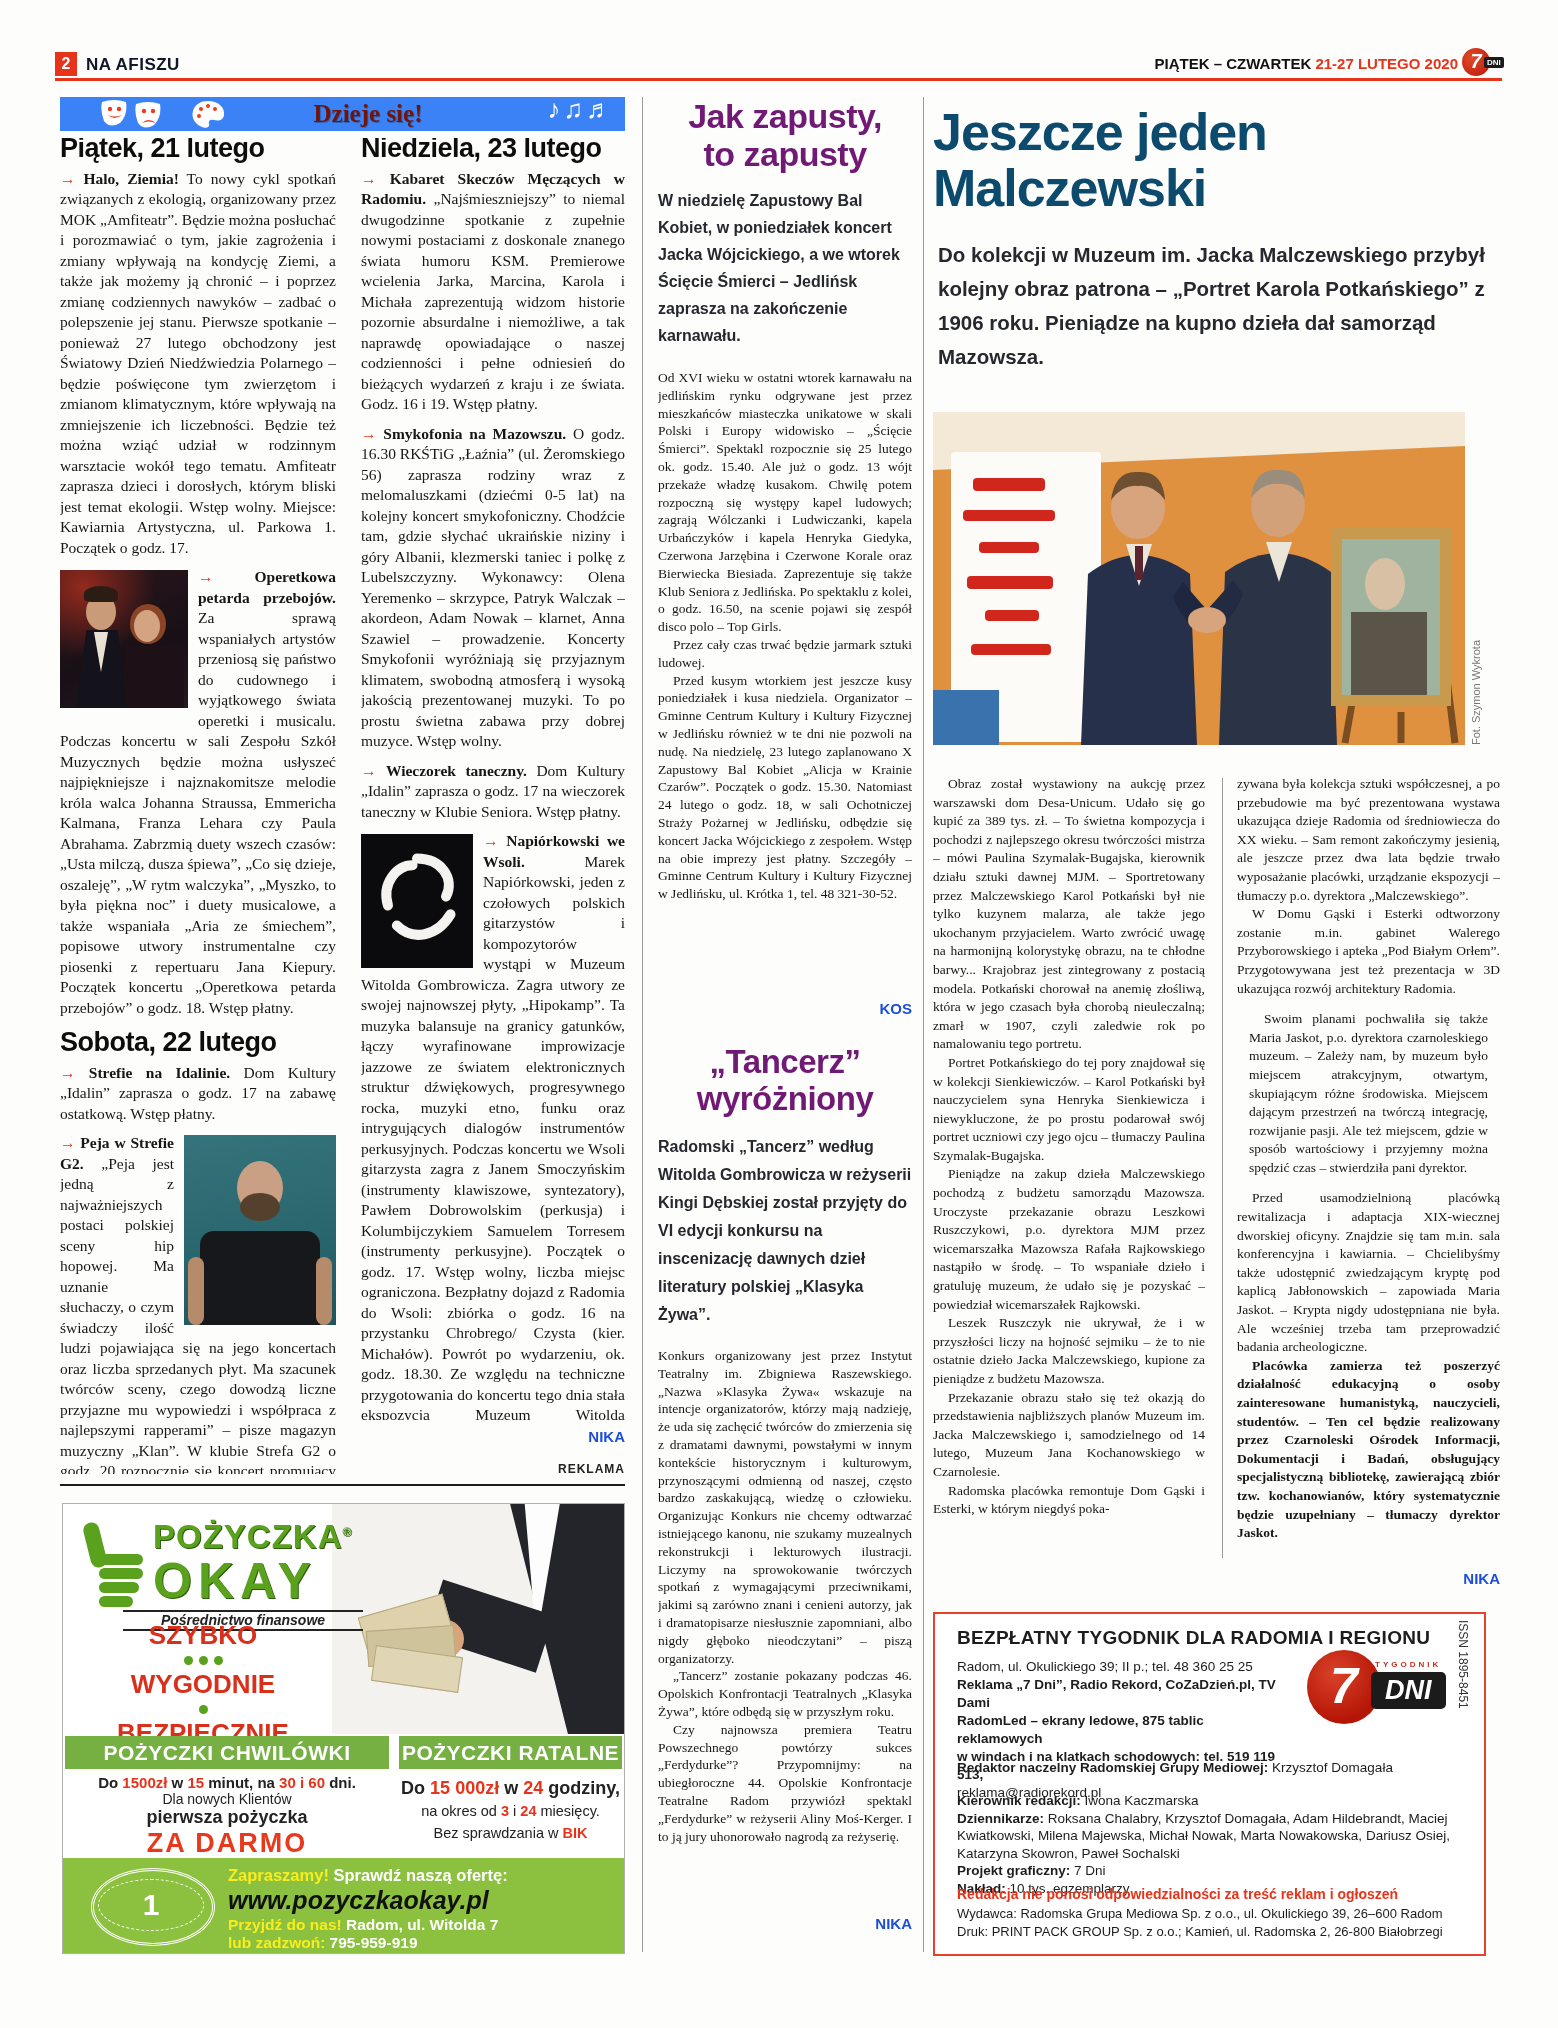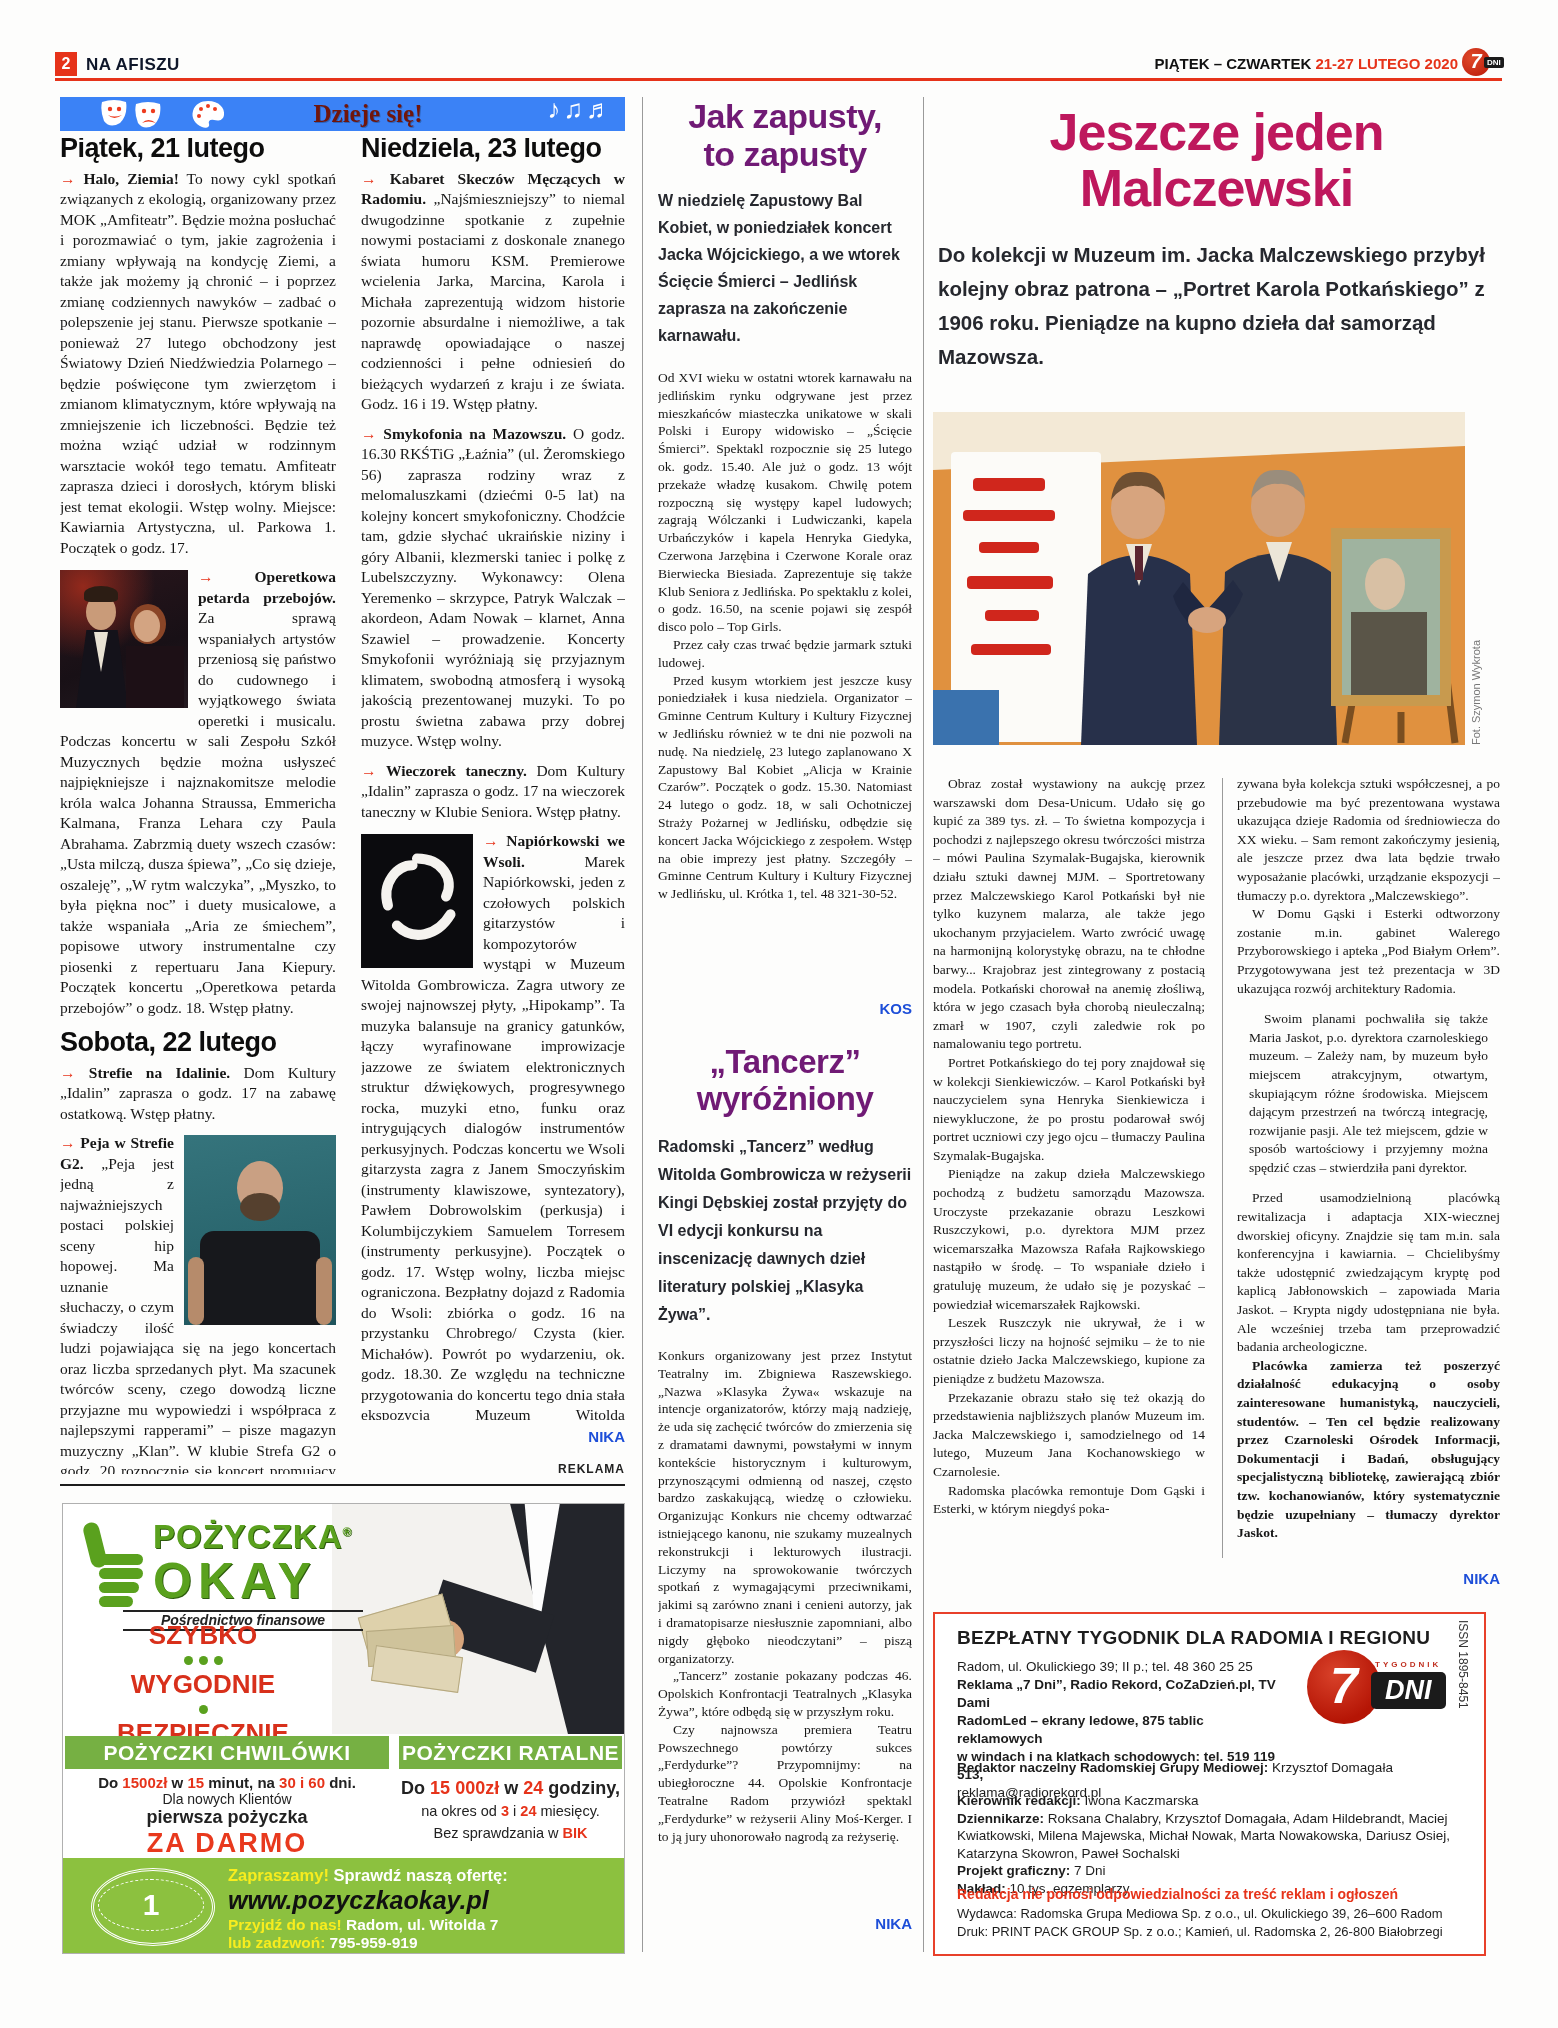--- a/index.html
+++ b/index.html
@@ -48,22 +48,22 @@
      background:linear-gradient(170deg,#35747c,#27626a 70%,#1f545c);}
   .ph-nap{float:left;width:112px;height:134px;margin:3px 10px 2px 0;}
   .fdot{position:absolute;border-radius:50%;}
   
   .colhead{font-family:"Liberation Sans",sans-serif;font-weight:bold;color:#701a75;letter-spacing:-.5px;text-align:center;}
   .lead{font-family:"Liberation Sans",sans-serif;font-weight:bold;color:#26282e;}
   .bodytxt{font-size:13.5px;line-height:17.8px;}
   .bodytxt p{margin:0;}
   .bodytxt p.ind{text-indent:15px;}
   
-  .mal-title{left:933px;top:104px;width:567px;text-align:center;font-family:"Liberation Sans",sans-serif;
-     font-weight:bold;font-size:52px;line-height:56px;letter-spacing:-1px;color:#be185d;}
+  .mal-title{left:933px;top:104px;width:567px;font-family:"Liberation Sans",sans-serif;
+     font-weight:bold;font-size:52px;line-height:56px;letter-spacing:-1px;color:#0c4a6e;}
   .mal-lead{left:938px;top:238px;width:558px;font-family:"Liberation Sans",sans-serif;font-weight:bold;
      font-size:20.5px;line-height:34px;color:#26282e;}
   .mal-col{font-size:13.5px;line-height:18.6px;}
   .caption-v{writing-mode:vertical-rl;transform:rotate(180deg);font-size:11px;color:#777;
      font-family:"Liberation Sans",sans-serif;}
   
   .infobox{left:933px;top:1612px;width:549px;height:340px;border:2px solid #e8402a;background:#fff;}
   .ib{position:absolute;font-family:"Liberation Sans",sans-serif;color:#1d1d1d;}
   .logo7{position:absolute;}
   .logo7 .circle{position:absolute;left:0;top:0;width:74px;height:74px;border-radius:50%;

